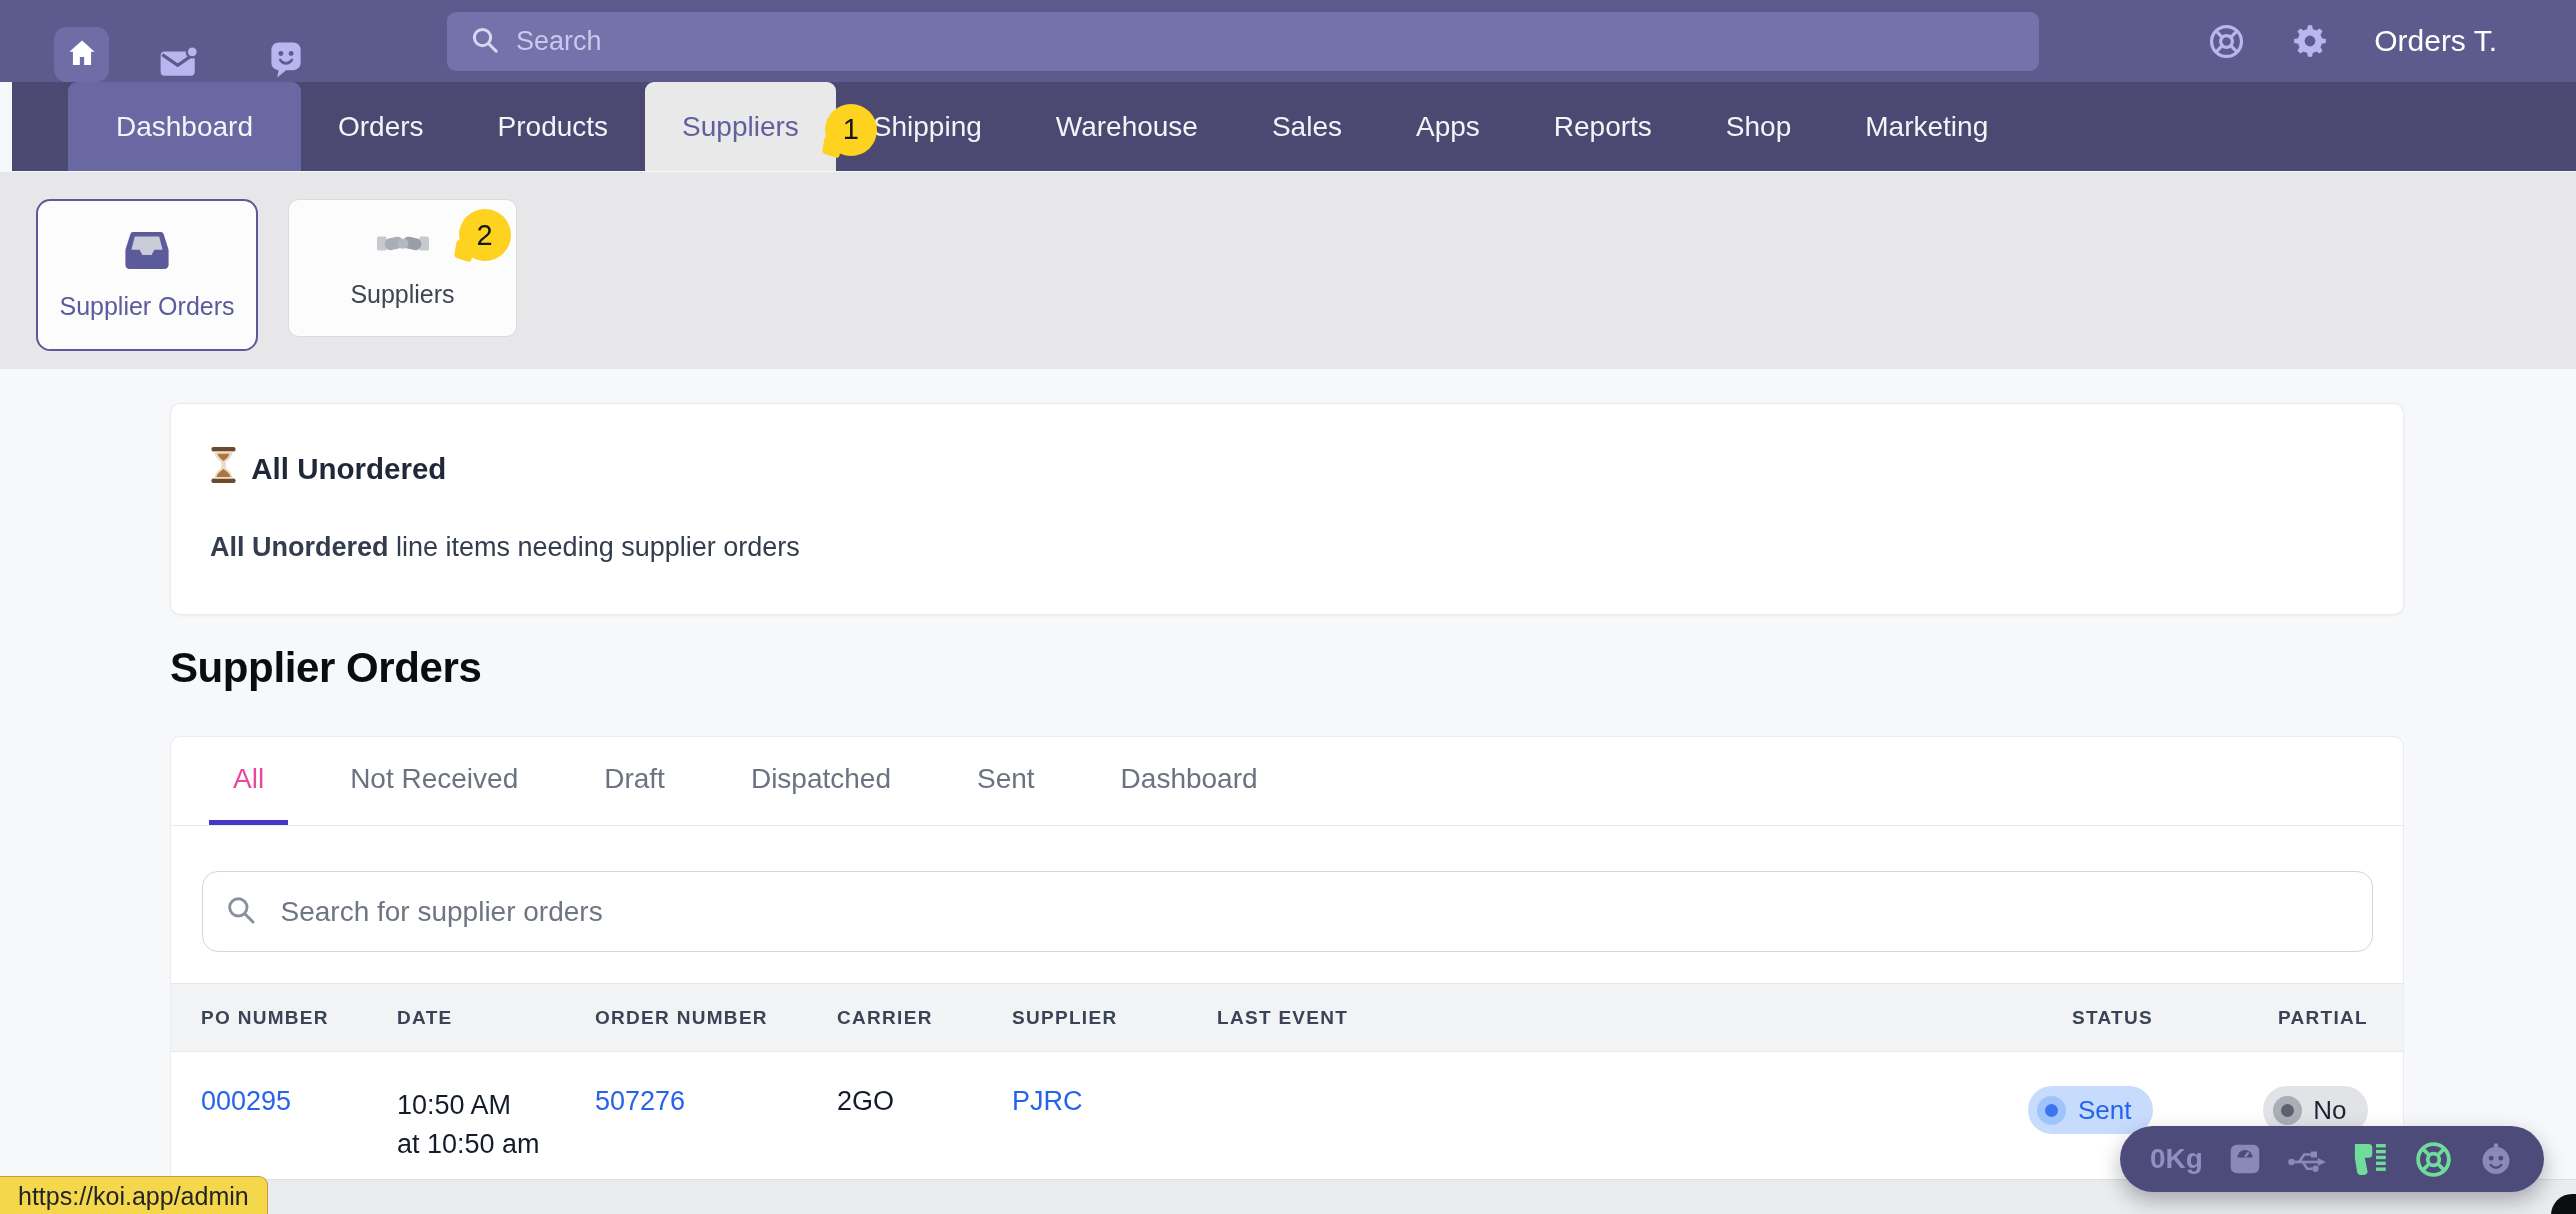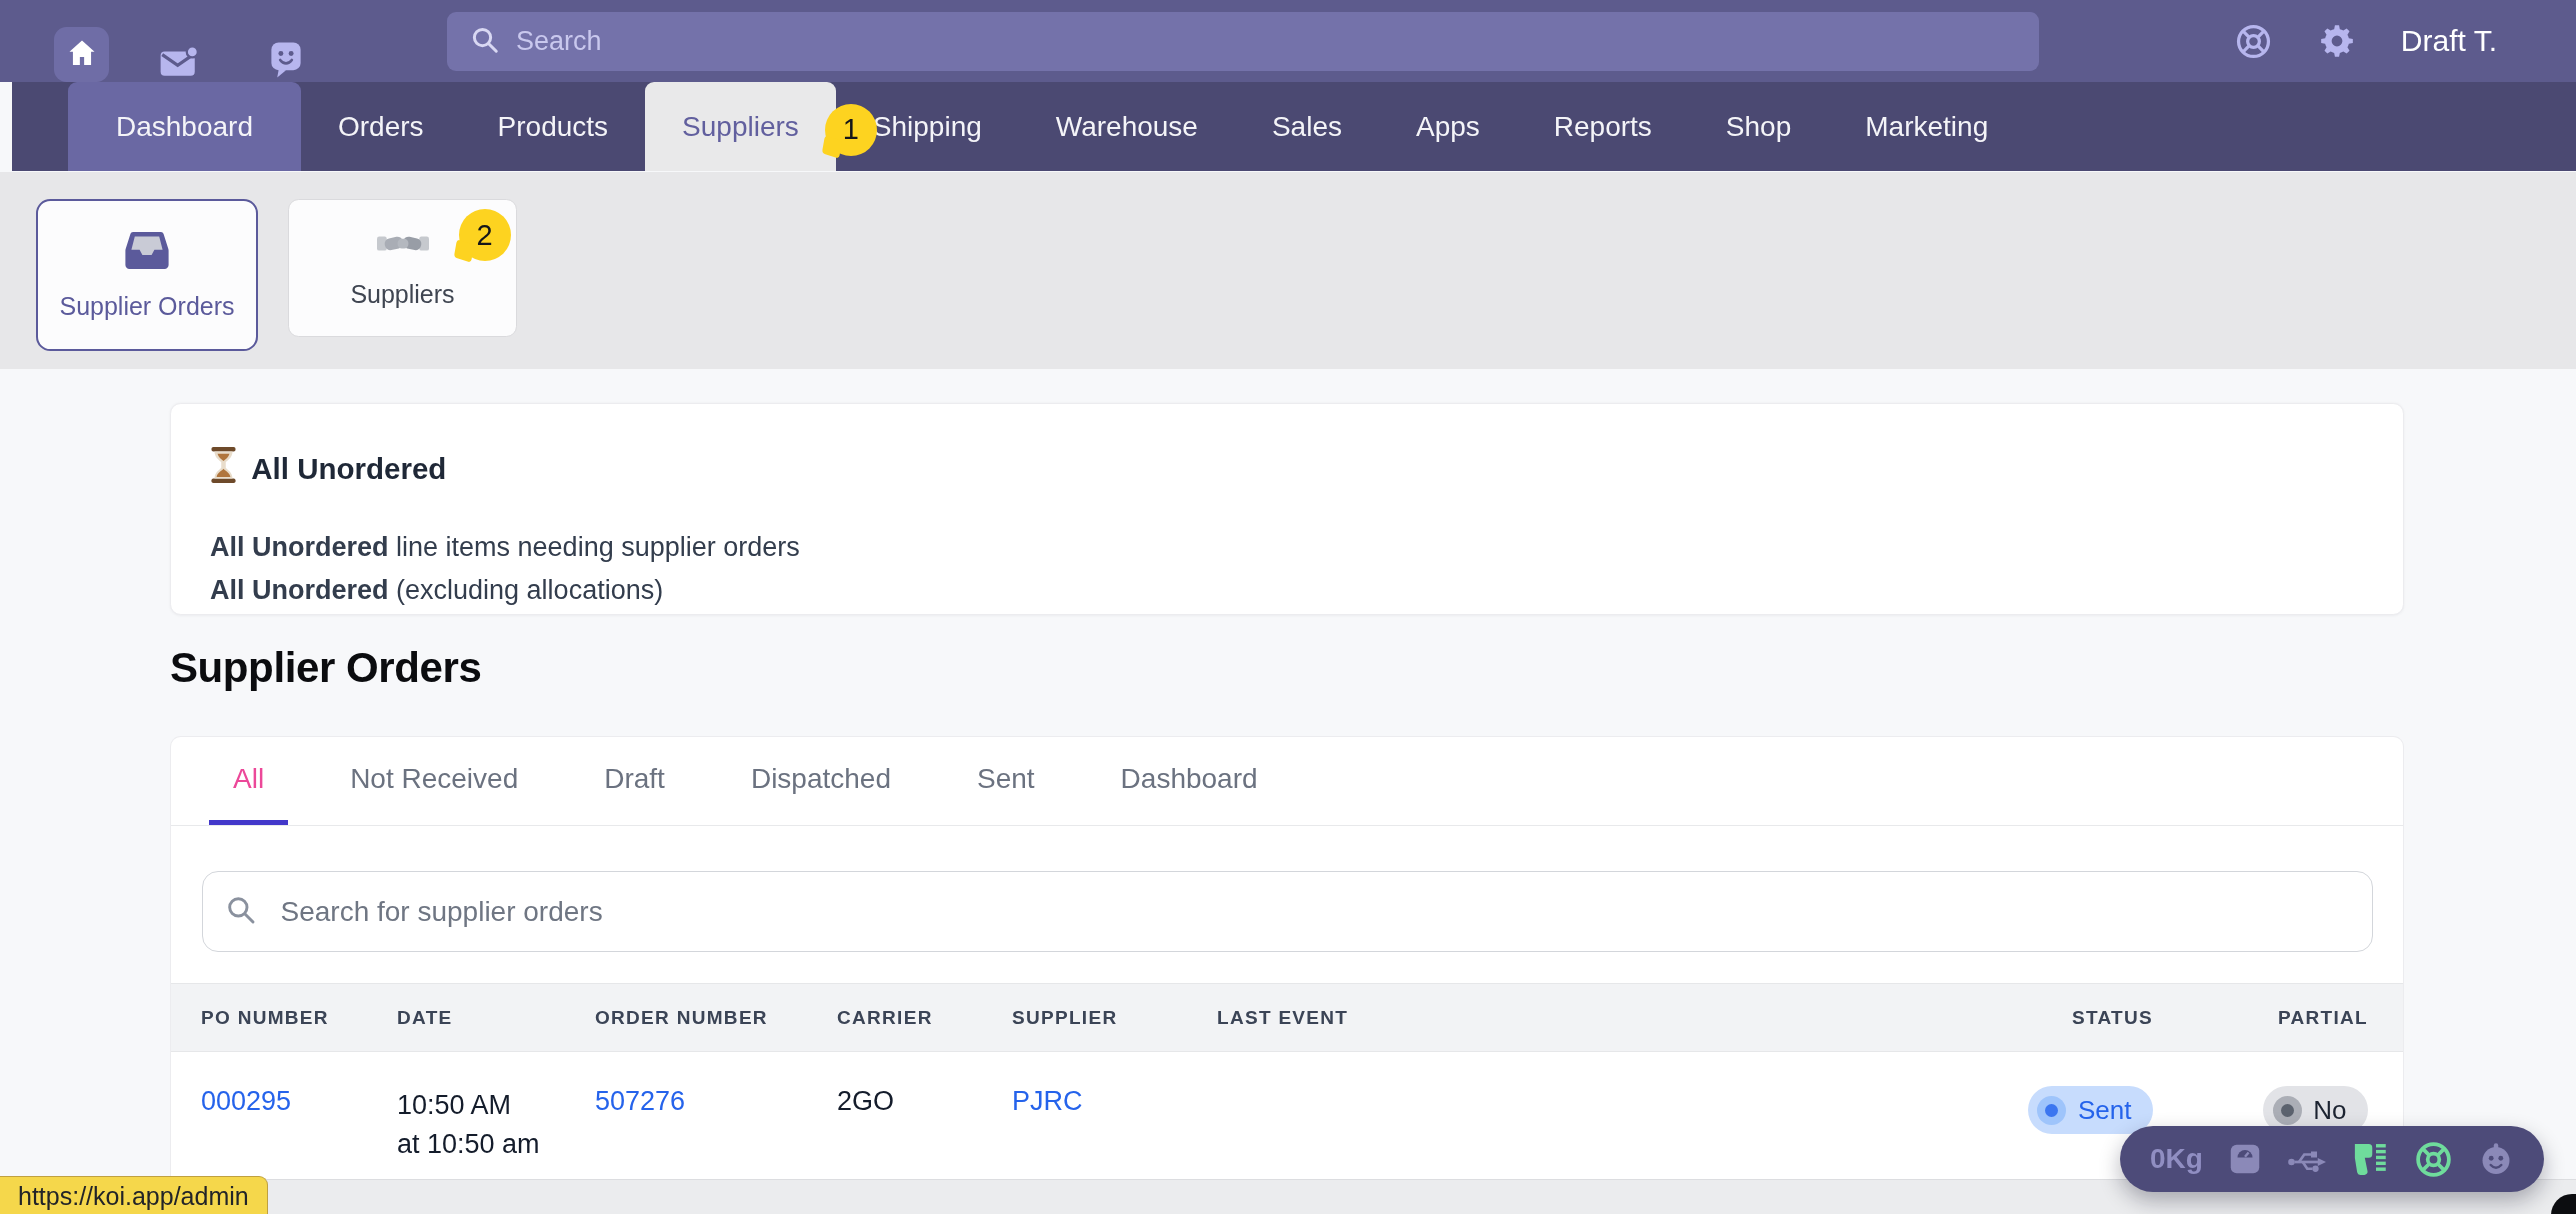--- a/index.html
+++ b/index.html
@@ -128,21 +128,21 @@
             <line x1="5.6" y1="18.4" x2="9.4" y2="14.6"></line>
             <line x1="18.4" y1="18.4" x2="14.6" y2="14.6"></line>
           </g>
       </svg>
     </span>
     <span class="top-icon">
       <svg width="38" height="38" viewBox="0 0 24 24">
         <path fill="#b7b6ee" fill-rule="evenodd" d="M10.7 2h2.6l.5 2.5c.8.2 1.5.5 2.2.9l2.1-1.3 1.8 1.8-1.3 2.1c.4.7.7 1.4.9 2.2l2.5.5v2.6l-2.5.5c-.2.8-.5 1.5-.9 2.2l1.3 2.1-1.8 1.8-2.1-1.3c-.7.4-1.4.7-2.2.9l-.5 2.5h-2.6l-.5-2.5c-.8-.2-1.5-.5-2.2-.9l-2.1 1.3-1.8-1.8 1.3-2.1c-.4-.7-.7-1.4-.9-2.2L2 13.3v-2.6l2.5-.5c.2-.8.5-1.5.9-2.2L4.1 5.9l1.8-1.8L8 5.4c.7-.4 1.4-.7 2.2-.9ZM12 8.6a3.4 3.4 0 1 0 0 6.8 3.4 3.4 0 0 0 0-6.8Z"></path>
       </svg>
     </span>
-    <span class="username">Draft T.</span>
+    <span class="username">Orders T.</span>
   </div>
 </div>
 
 <div class="navbar">
   <div class="nav-tab highlight">Dashboard</div>
   <div class="nav-tab">Orders</div>
   <div class="nav-tab">Products</div>
   <div class="nav-tab active">
     <span>Suppliers</span>
     <span class="nav-badge">1</span>
@@ -190,21 +190,20 @@
           <rect x="1" y="0" width="16" height="3" rx="1.2" fill="#6e4a2a"></rect>
           <rect x="1" y="21" width="16" height="3" rx="1.2" fill="#6e4a2a"></rect>
           <path d="M3 3h12c0 4-3 5.5-4.5 7.2v3.6C12 15.5 15 17 15 21H3c0-4 3-5.5 4.5-7.2v-3.6C6 8.5 3 7 3 3Z" fill="#e9ddcb"></path>
           <path d="M5 4.5h8c-.6 2.4-2.4 3.4-4 4.9-1.6-1.5-3.4-2.5-4-4.9ZM9 14.5c1.5 1.7 4.2 2.7 4.6 5.5H4.4c.4-2.8 3.1-3.8 4.6-5.5Z" fill="#b0753d"></path>
         </svg>
       </span>
       <span>All Unordered</span>
     </div>
     <div class="info-lines">
       <div><b>All Unordered</b><span> line items needing supplier orders</span></div>
-      <div><b>All Unordered</b><span> (excluding allocations)</span></div>
     </div>
   </div>
 
   <div class="page-heading">Supplier Orders</div>
 
   <div class="orders-card">
     <div class="tabs-row">
       <div class="tab active">All</div>
       <div class="tab">Not Received</div>
       <div class="tab">Draft</div>

